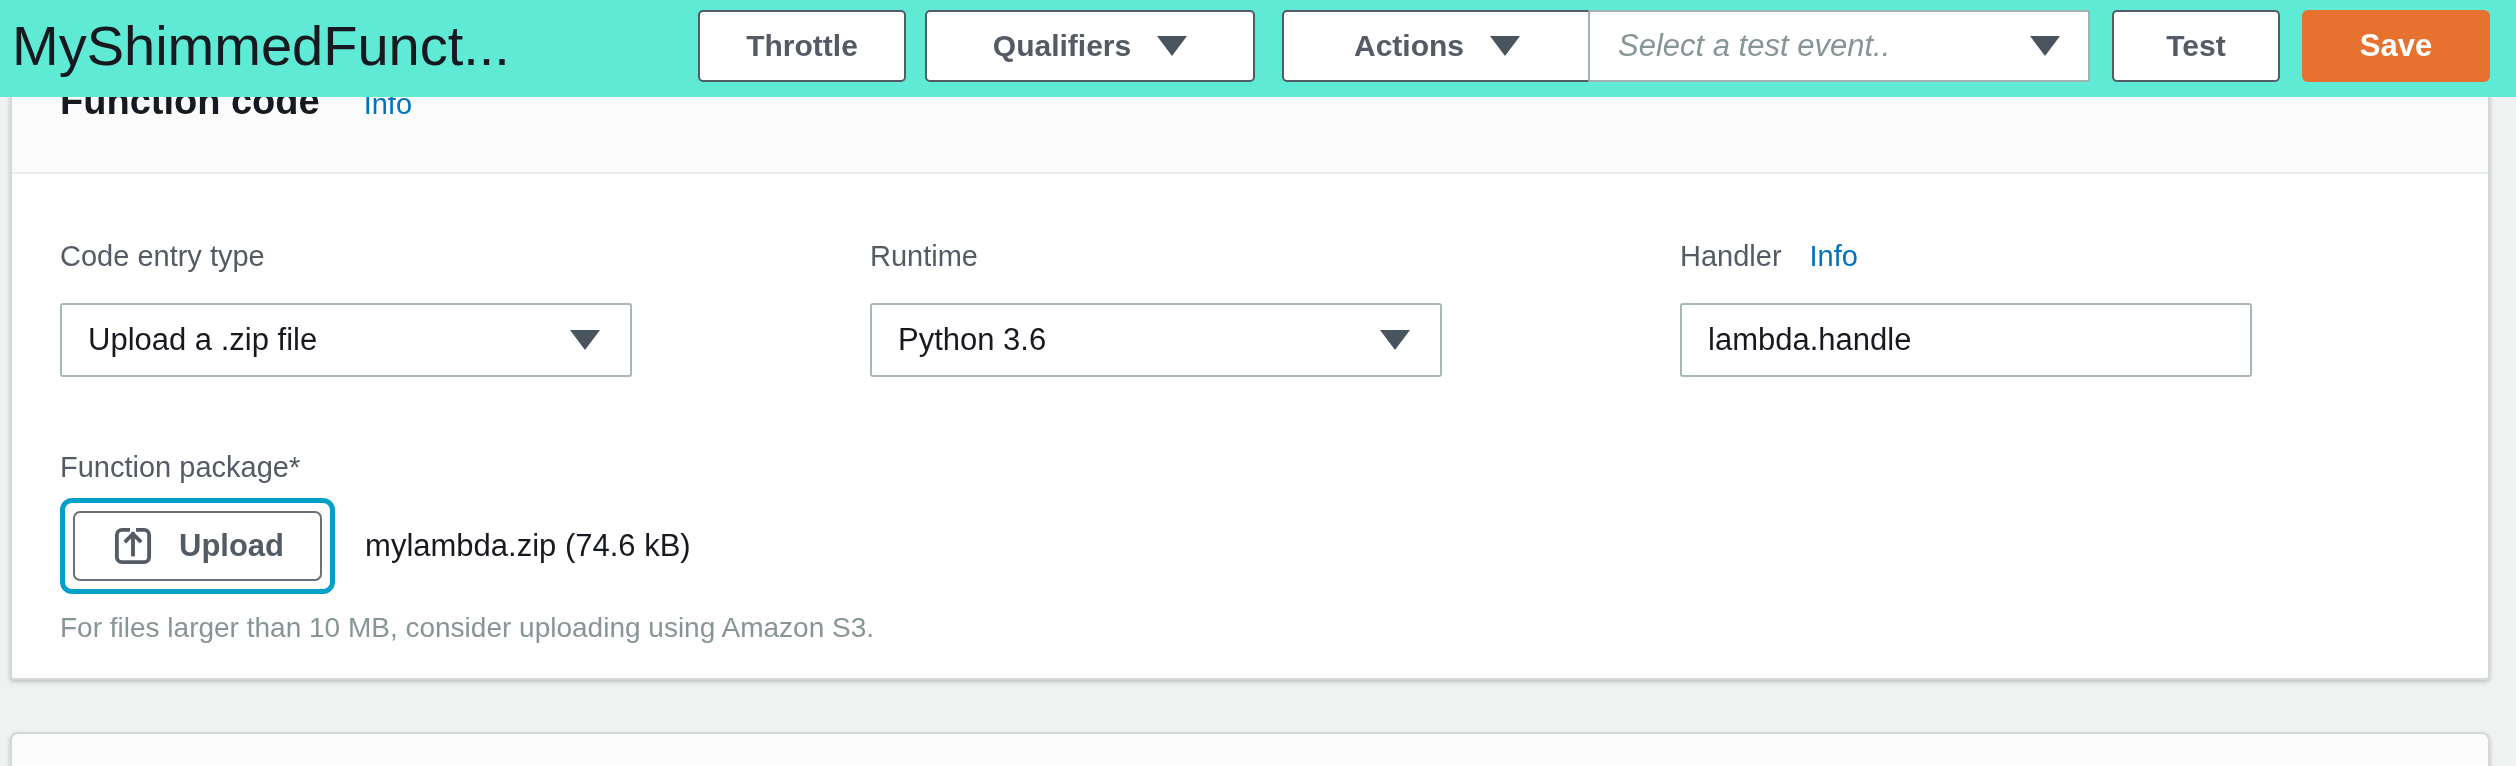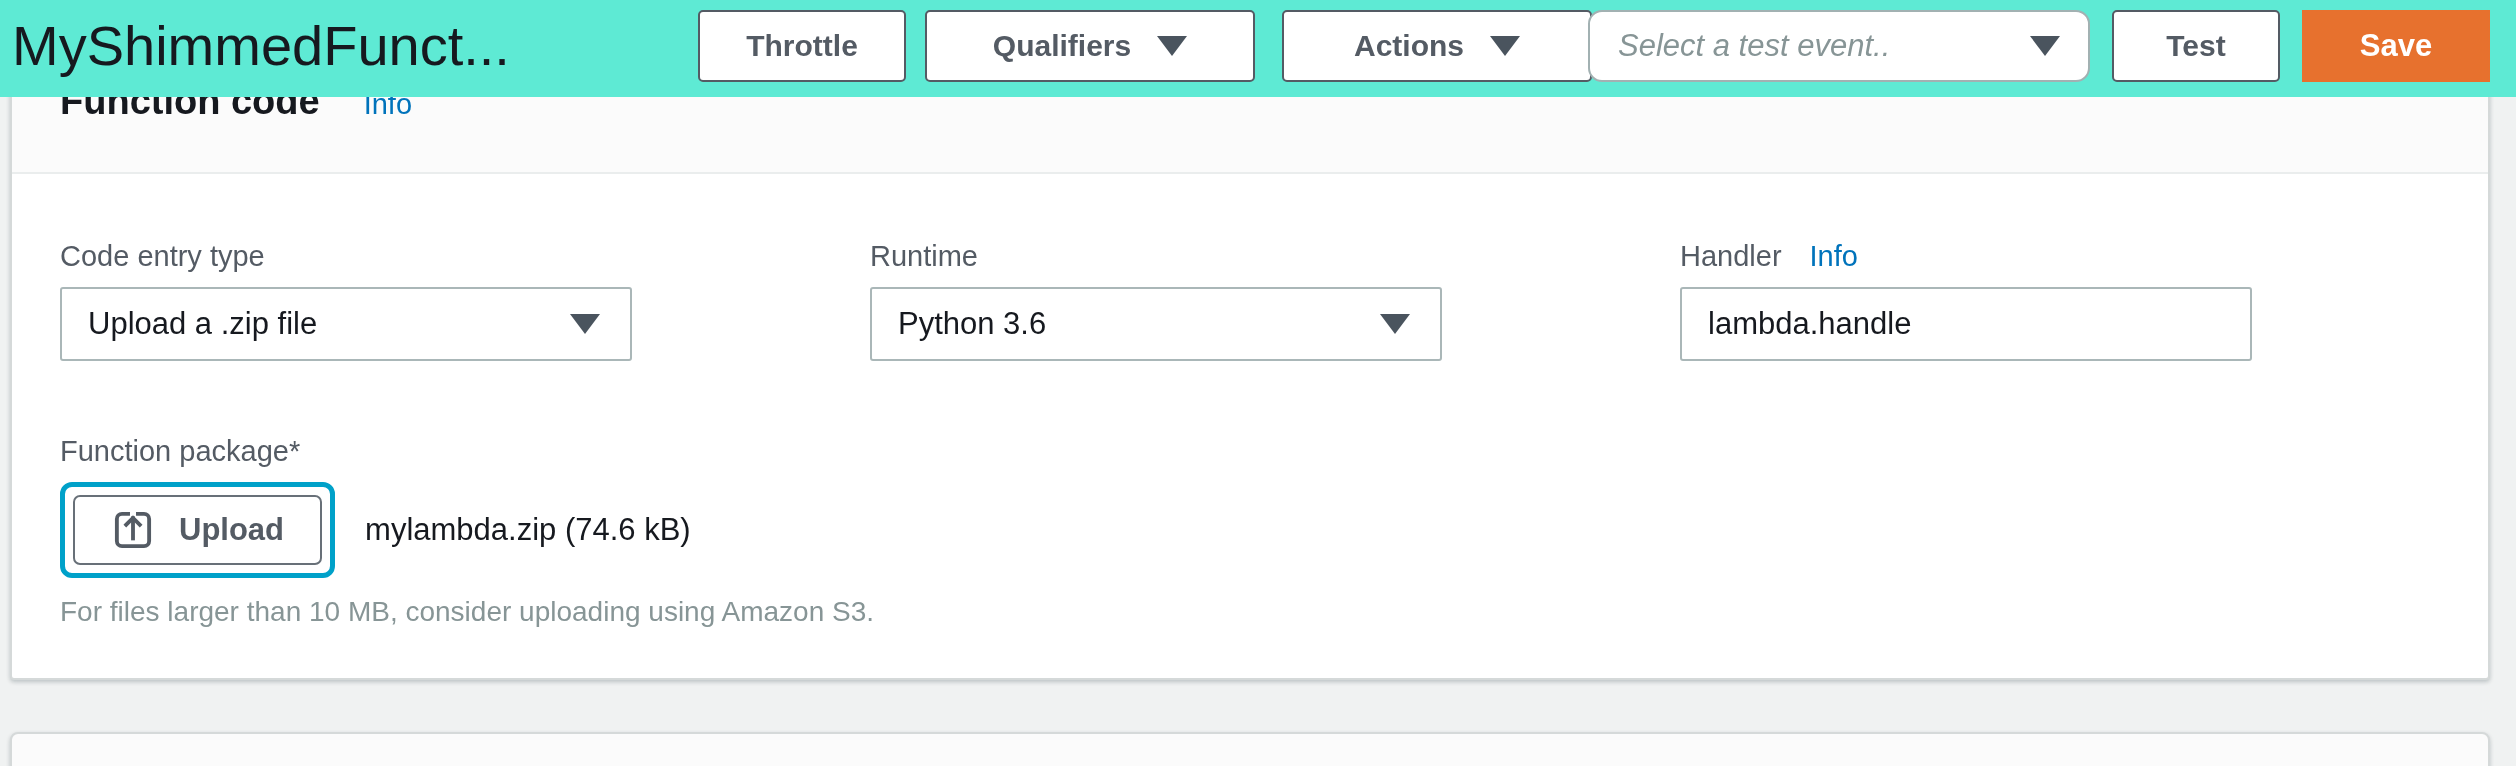--- a/index.html
+++ b/index.html
@@ -31,31 +31,31 @@
   .caret {
     width:0; height:0;
     border-left:15px solid transparent; border-right:15px solid transparent;
     border-top:20px solid #4a545e;
   }
   .btn-throttle  { left:698px;  width:208px; }
   .btn-qualifiers{ left:925px;  width:330px; }
   .btn-actions   { left:1282px; width:310px; }
   .tb-select {
     position:absolute; left:1588px; top:10px; width:502px; height:72px;
-    background:#ffffff; border:2px solid #a2b1b2; border-radius:14px;
+    background:#ffffff; border:2px solid #a2b1b2; border-radius:2px;
     display:flex; align-items:center; cursor:pointer;
     padding:0 28px;
   }
   .tb-select .placeholder {
     font-size:31px; font-style:italic; color:#879596; flex:1;
   }
   .btn-test { left:2112px; width:168px; }
   .btn-save {
     position:absolute; left:2302px; top:10px; width:188px; height:72px;
-    background:#e7712e; border:none; border-radius:0;
+    background:#e7712e; border:none; border-radius:6px;
     display:flex; align-items:center; justify-content:center;
     font-size:31px; font-weight:700; color:#ffffff; cursor:pointer;
   }
 
   
   .card {
     position:absolute; left:10px; width:2480px;
     background:#ffffff; border:2px solid #d5d9d9; border-radius:4px;
     box-shadow:0 2px 4px rgba(0,28,36,0.22);
   }
@@ -69,21 +69,21 @@
     display:flex; align-items:baseline; gap:44px; white-space:nowrap;
   }
   .card-title { font-size:38px; font-weight:700; color:#16191f; }
   .info-link { font-size:29px; color:#0073bb; cursor:pointer; }
 
   .card-content { padding:66px 48px 0 48px; }
 
   .fields-row { display:flex; }
   .field { width:572px; }
   .field + .field { margin-left:238px; }
-  .field-label-row { display:flex; align-items:baseline; gap:28px; margin-bottom:14px; }
+  .field-label-row { display:flex; align-items:baseline; gap:28px; margin-bottom:30px; }
   .field-label { font-size:29px; color:#545b64; }
   .control {
     width:572px; height:74px;
     background:#ffffff; border:2px solid #aab7b8; border-radius:3px;
     display:flex; align-items:center; padding:0 26px;
     font-size:31px; color:#16191f; cursor:pointer;
   }
   .control .sel-text { flex:1; }
   .control .caret { border-top-color:#4a545e; margin-right:4px; }
   input.control { cursor:text; font-family:inherit; }

